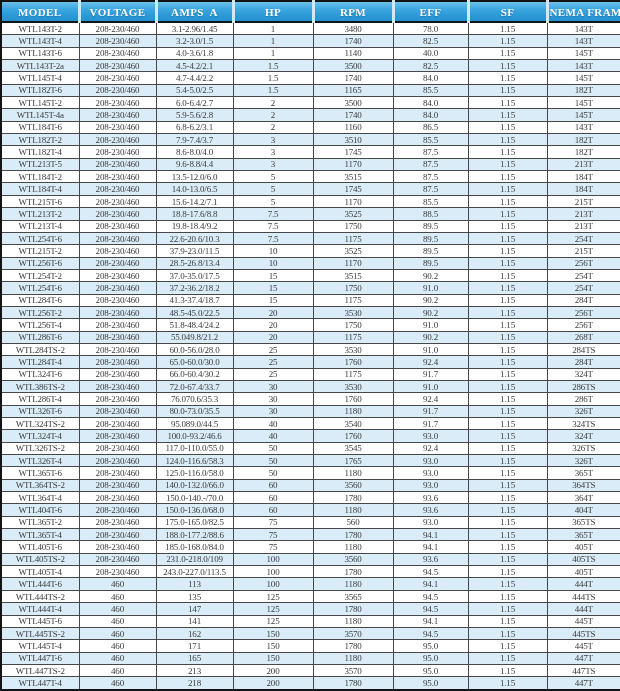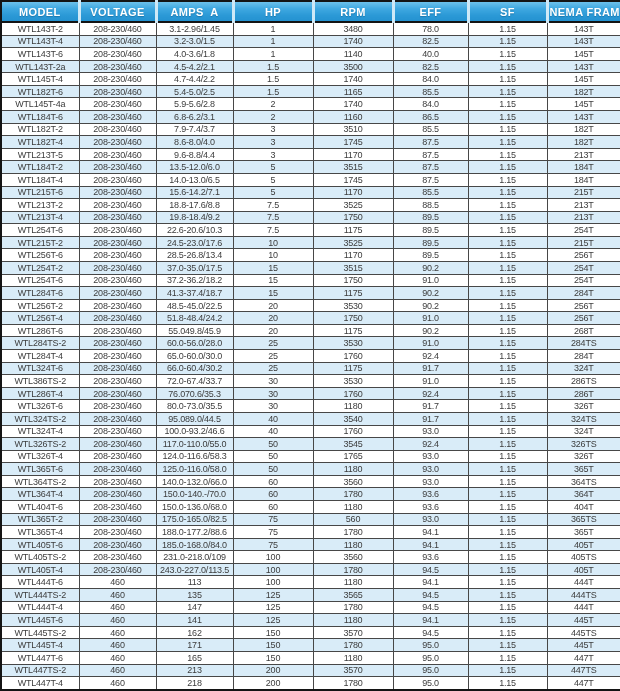--- a/index.html
+++ b/index.html
@@ -5,20 +5,21 @@
   html, body {
     margin: 0;
     padding: 0;
     background: #ffffff;
     font-family: "Liberation Sans", sans-serif;
   }
   #spec-sheet {
     width: 620px;
     height: 691px;
     overflow: hidden;
+    font-family: Liberation Serif, serif;
   }
   table.motor-table {
     width: 620px;
     height: 691px;
     border-collapse: collapse;
     table-layout: fixed;
     border: 2px solid #141414;
   }
   table.motor-table thead th {
     height: 17px;
@@ -141,20 +142,30 @@
           <td>WTL182T-6</td>
           <td>208-230/460</td>
           <td>5.4-5.0/2.5</td>
           <td>1.5</td>
           <td>1165</td>
           <td>85.5</td>
           <td>1.15</td>
           <td>182T</td>
         </tr>
         <tr>
+          <td>WTL145T-2</td>
+          <td>208-230/460</td>
+          <td>6.0-6.4/2.7</td>
+          <td>2</td>
+          <td>3500</td>
+          <td>84.0</td>
+          <td>1.15</td>
+          <td>145T</td>
+        </tr>
+        <tr>
           <td>WTL145T-4a</td>
           <td>208-230/460</td>
           <td>5.9-5.6/2.8</td>
           <td>2</td>
           <td>1740</td>
           <td>84.0</td>
           <td>1.15</td>
           <td>145T</td>
         </tr>
         <tr>
@@ -253,21 +264,21 @@
           <td>22.6-20.6/10.3</td>
           <td>7.5</td>
           <td>1175</td>
           <td>89.5</td>
           <td>1.15</td>
           <td>254T</td>
         </tr>
         <tr>
           <td>WTL215T-2</td>
           <td>208-230/460</td>
-          <td>24.5-23.0/17.6</td>
+          <td>37.9-23.0/11.5</td>
           <td>10</td>
           <td>3525</td>
           <td>89.5</td>
           <td>1.15</td>
           <td>215T</td>
         </tr>
         <tr>
           <td>WTL256T-6</td>
           <td>208-230/460</td>
           <td>28.5-26.8/13.4</td>
@@ -323,21 +334,21 @@
           <td>51.8-48.4/24.2</td>
           <td>20</td>
           <td>1750</td>
           <td>91.0</td>
           <td>1.15</td>
           <td>256T</td>
         </tr>
         <tr>
           <td>WTL286T-6</td>
           <td>208-230/460</td>
-          <td>55.049.8/45.9</td>
+          <td>55.049.8/21.2</td>
           <td>20</td>
           <td>1175</td>
           <td>90.2</td>
           <td>1.15</td>
           <td>268T</td>
         </tr>
         <tr>
           <td>WTL284TS-2</td>
           <td>208-230/460</td>
           <td>60.0-56.0/28.0</td>

